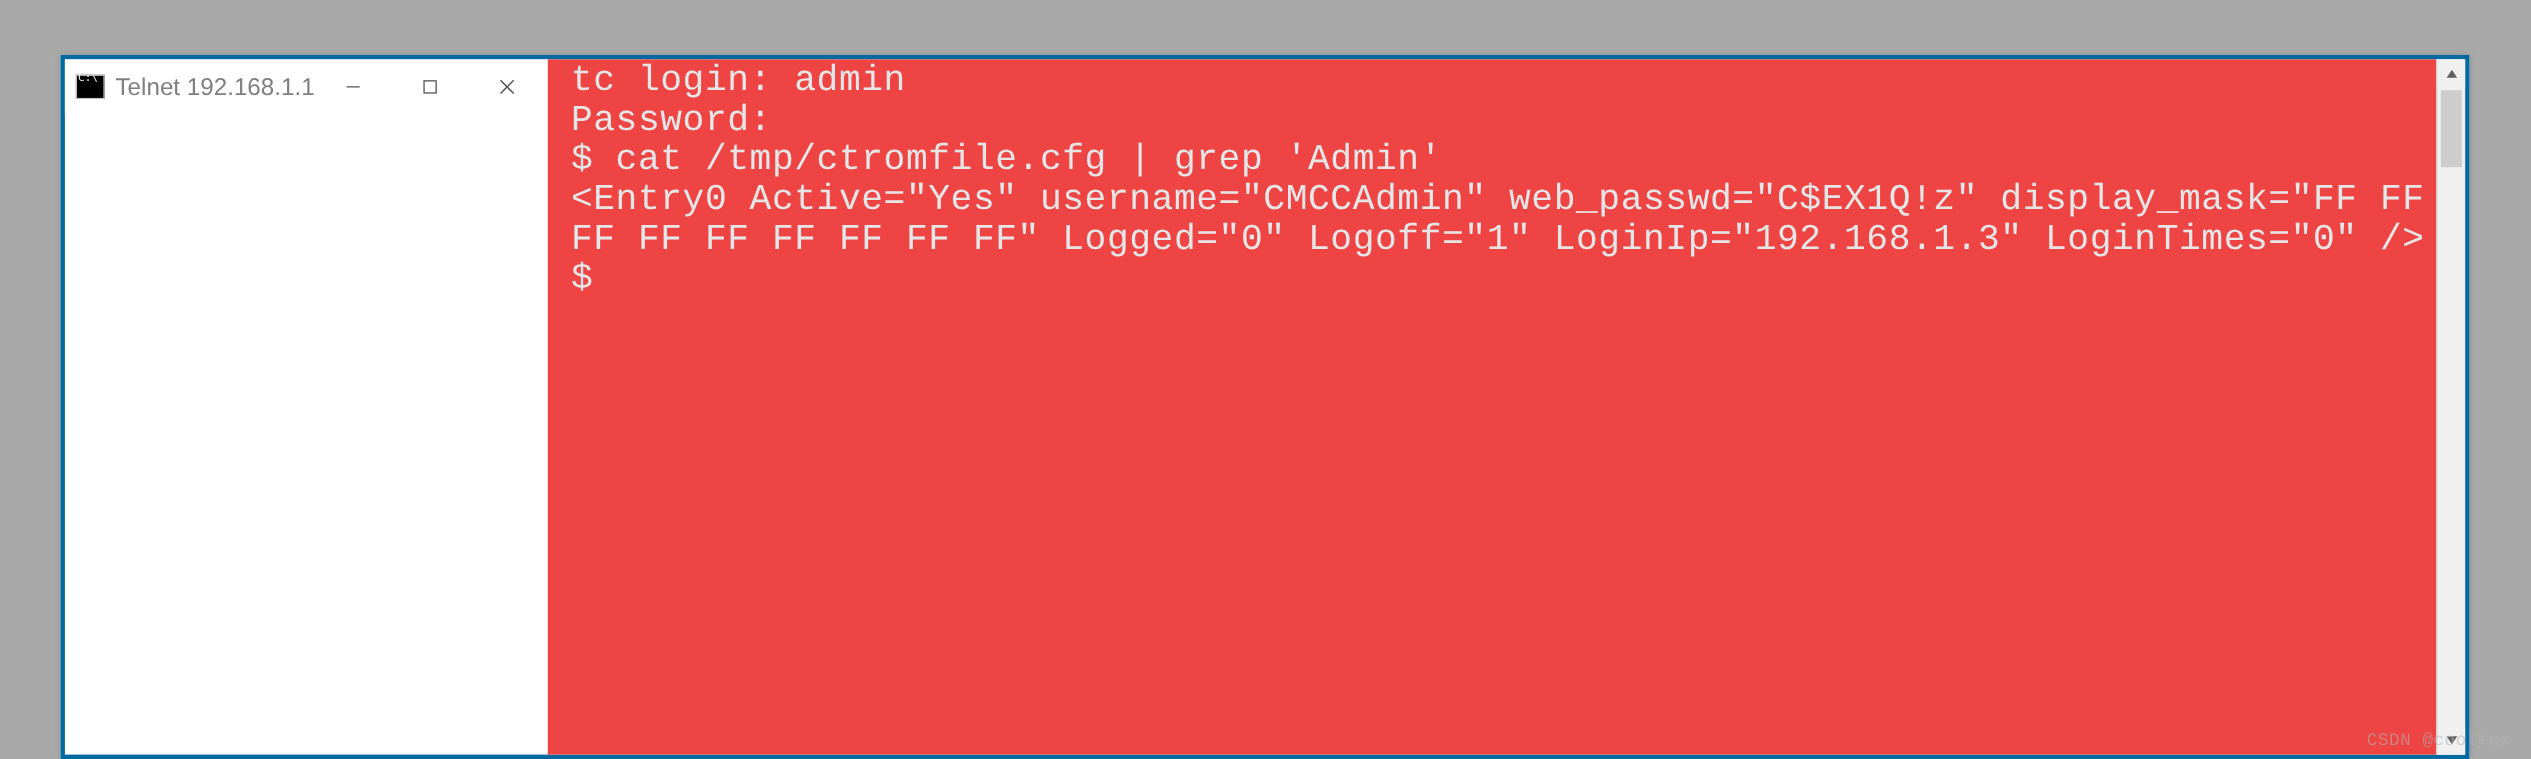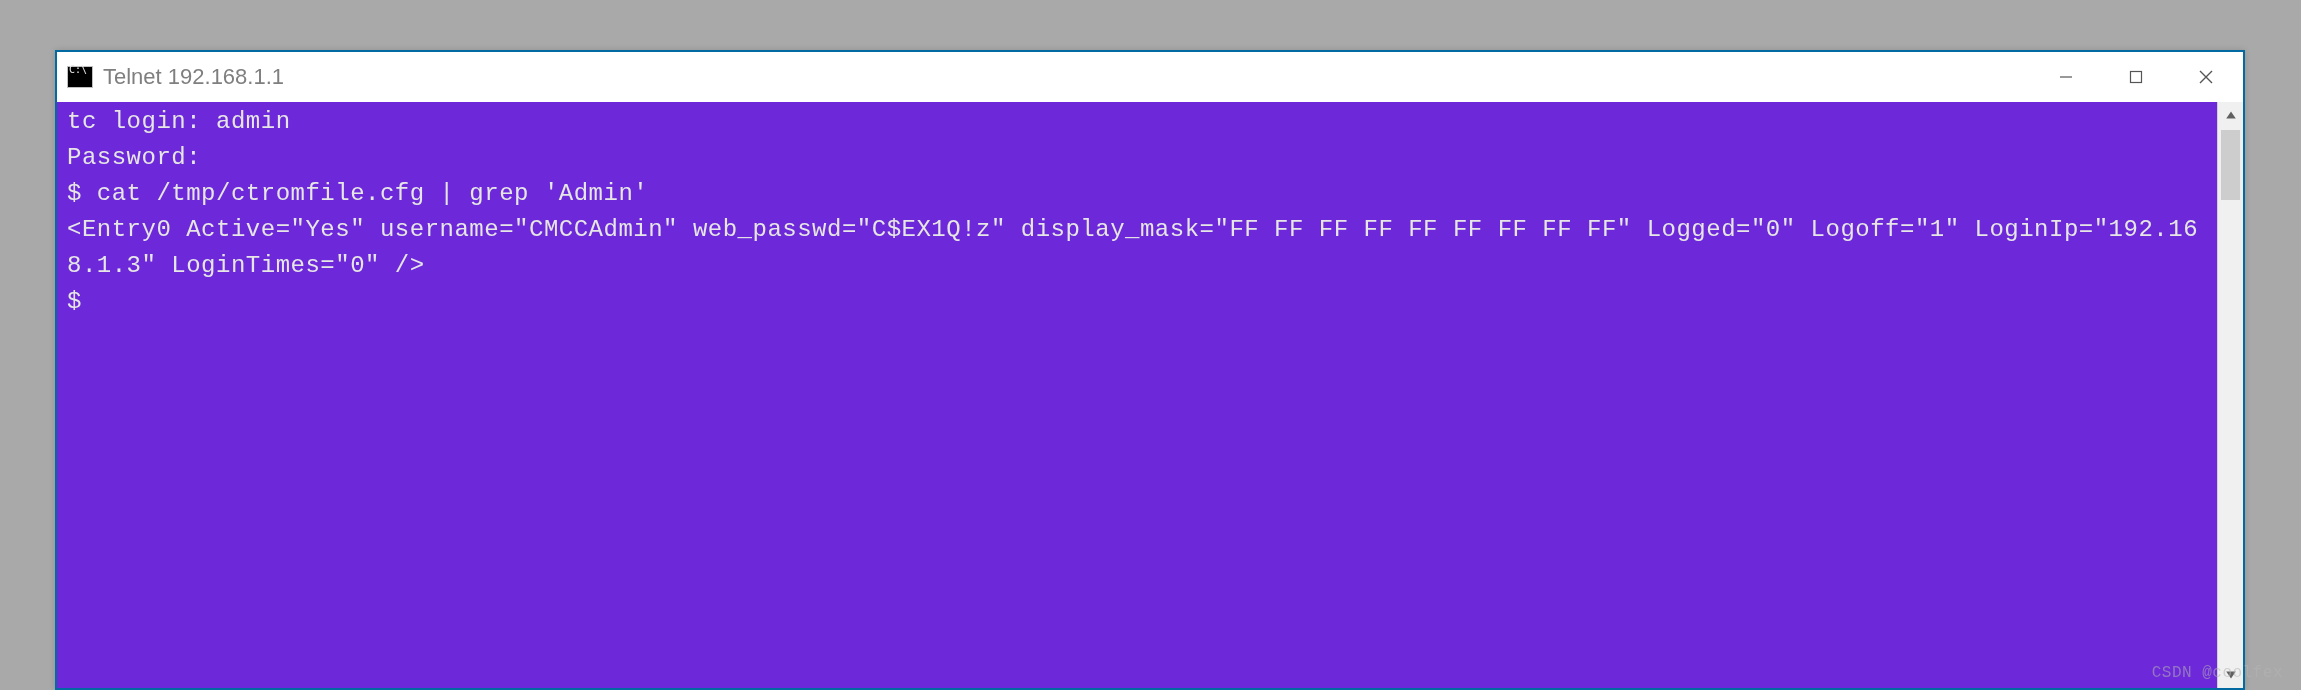--- a/index.html
+++ b/index.html
@@ -9,23 +9,23 @@
     font-family: "Segoe UI", Tahoma, sans-serif;
     position: relative;
   }
   .window {
     position: absolute;
     left: 55px;
     top: 50px;
     width: 2190px;
     height: 640px;
     background: #fff;
-    border: 2px solid #0369a1;
+    border: 4px solid #0369a1;
     display: flex;
-    flex-direction: column;
+    flex-direction: row;
     box-shadow: 0 0 6px rgba(0,0,0,0.15);
   }
   .titlebar {
     height: 50px;
     background: #ffffff;
     display: flex;
     align-items: center;
     padding: 0 2px 0 10px;
     flex: 0 0 auto;
     color: #8a8a8a;
@@ -72,26 +72,26 @@
   .wbtn svg { width: 16px; height: 16px; stroke: #555; fill: none; stroke-width: 1.2; }
   .wbtn.close svg { stroke-width: 1.4; }
 
   .client {
     flex: 1 1 auto;
     display: flex;
     min-height: 0;
   }
   .terminal {
     flex: 1 1 auto;
-    background: #6d28d9;
+    background: #ef4444;
     color: #e6e6e6;
     font-family: "SimSun", "NSimSun", "MS Mincho", "Courier New", monospace;
-    font-size: 24px;
+    font-size: 33px;
     line-height: 36px;
-    padding: 2px 6px 6px 10px;
+    padding: 2px 6px 6px 21px;
     white-space: pre-wrap;
     word-break: break-all;
     overflow: hidden;
     letter-spacing: 0.5px;
   }
   .scrollbar {
     flex: 0 0 26px;
     background: #f0f0f0;
     position: relative;
     border-left: 1px solid #d0d0d0;

